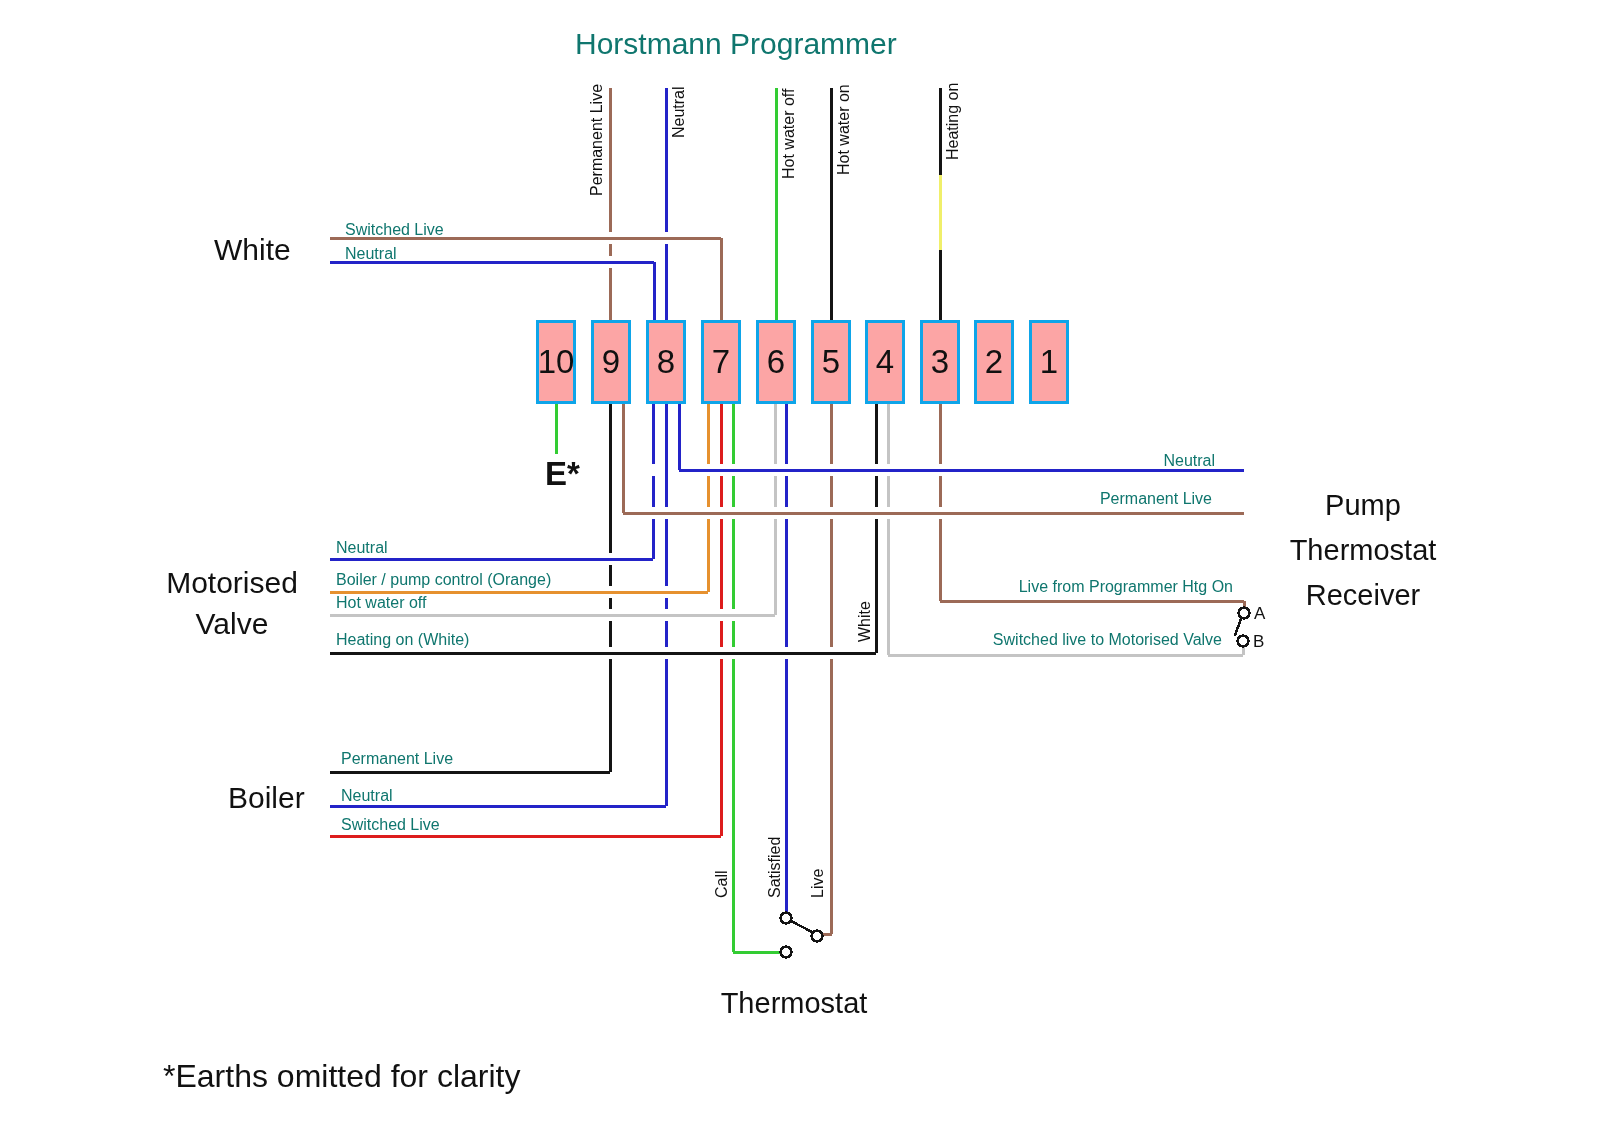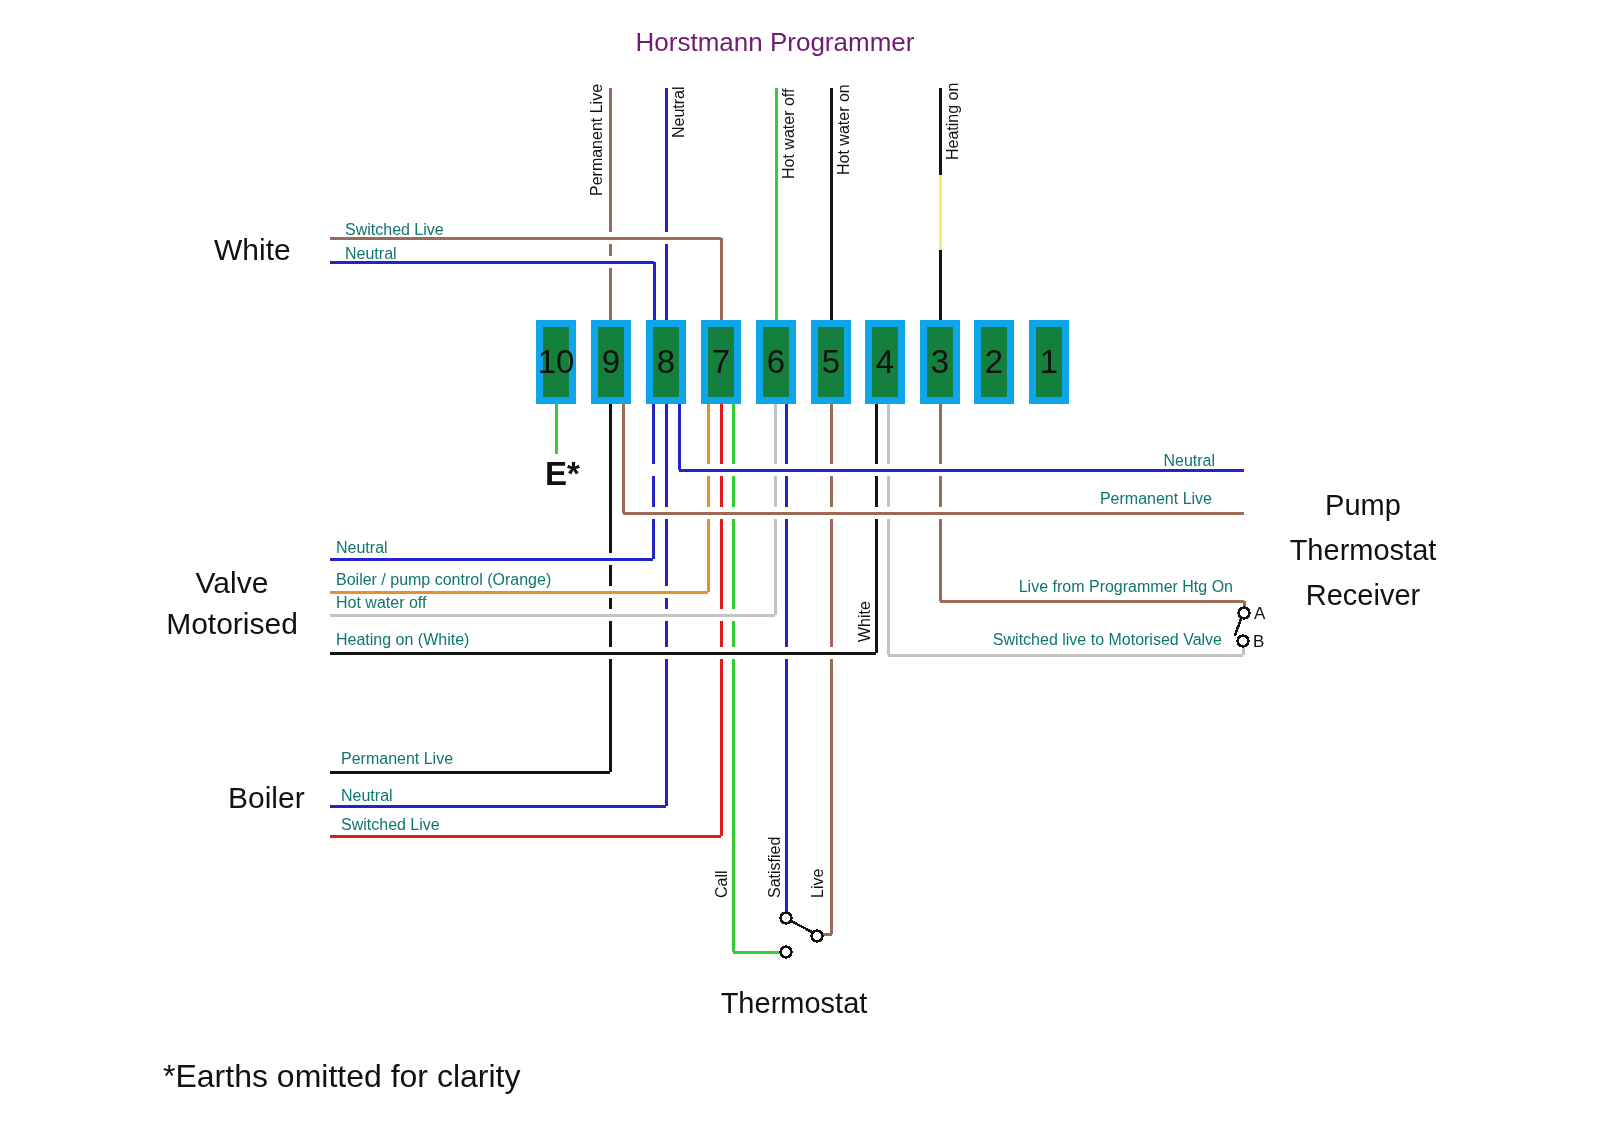--- a/index.html
+++ b/index.html
@@ -35,28 +35,28 @@
     color: #111111;
   }
   .hdr {
     position: absolute;
     font-size: 30px;
     line-height: 34px;
     white-space: nowrap;
     color: #111111;
   }
   .hdr-c { text-align: center; white-space: normal; }
-  .title { position: absolute; font-size: 26px; text-align: center; color: #701a75; }
+  .title { position: absolute; font-size: 30px; color: #0f766e; }
   .terminal {
     position: absolute;
     top: 320px;
     width: 40px;
     height: 84px;
-    border: 7px solid #0ea5e9;
-    background: #15803d;
+    border: 3px solid #0ea5e9;
+    background: #fca5a5;
     display: flex;
     align-items: center;
     justify-content: center;
     font-size: 33px;
     color: #111111;
   }
   .earth-lbl { position: absolute; font-size: 33px; font-weight: bold; color: #111111; }
   .ab-lbl { position: absolute; font-size: 17px; color: #111111; }
   .footnote { position: absolute; font-size: 32px; color: #111111; }
 </style>
@@ -254,22 +254,22 @@
   <div class="vlbl" style="left:834px; top:175px;">Hot water on</div>
   <div class="vlbl" style="left:943px; top:160px;">Heating on</div>
 
   <div class="hdr" style="left:214px; top:233px;">White</div>
   <div class="lbl" style="left:345px; top:221px;">Switched Live</div>
   <div class="lbl" style="left:345px; top:245px;">Neutral</div>
 
   <div class="earth-lbl" style="left:545px; top:455px;">E*</div>
 
   <div class="hdr hdr-c" style="left:132px; top:562px; width:200px; line-height:41px;">
+    <div>Motorised</div>
     <div>Valve</div>
-    <div>Motorised</div>
   </div>
   <div class="lbl" style="left:336px; top:539px;">Neutral</div>
   <div class="lbl" style="left:336px; top:571px;">Boiler / pump control (Orange)</div>
   <div class="lbl" style="left:336px; top:594px;">Hot water off</div>
   <div class="lbl" style="left:336px; top:631px;text-align:center;">Heating on (White)</div>
 
   <div class="hdr" style="left:228px; top:781px;">Boiler</div>
   <div class="lbl" style="left:341px; top:750px;">Permanent Live</div>
   <div class="lbl" style="left:341px; top:787px;">Neutral</div>
   <div class="lbl" style="left:341px; top:816px;">Switched Live</div>

